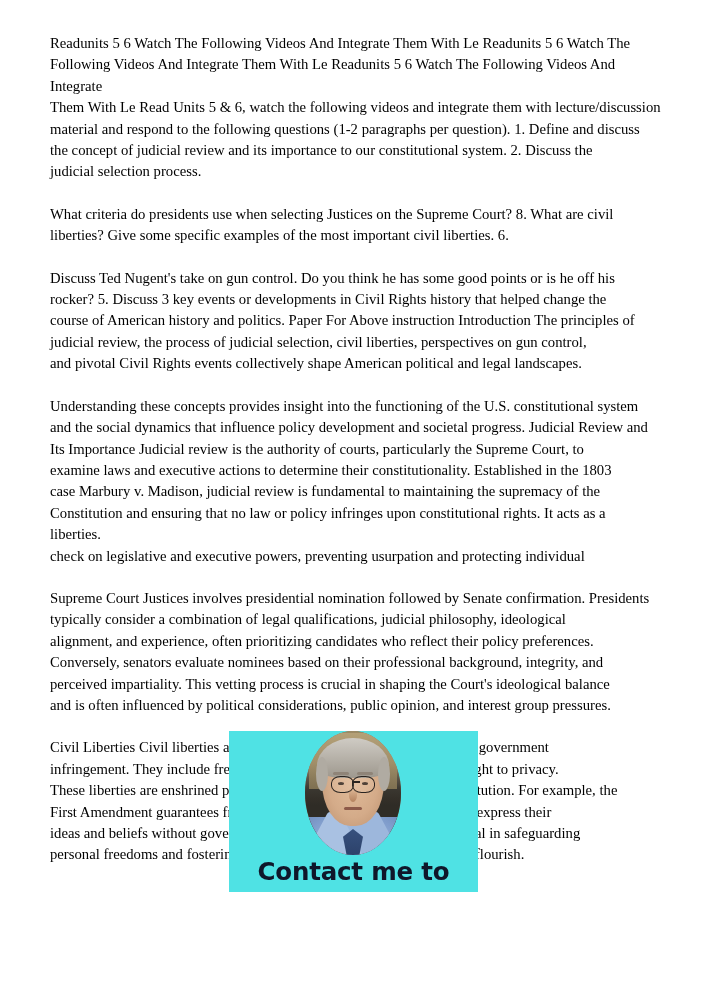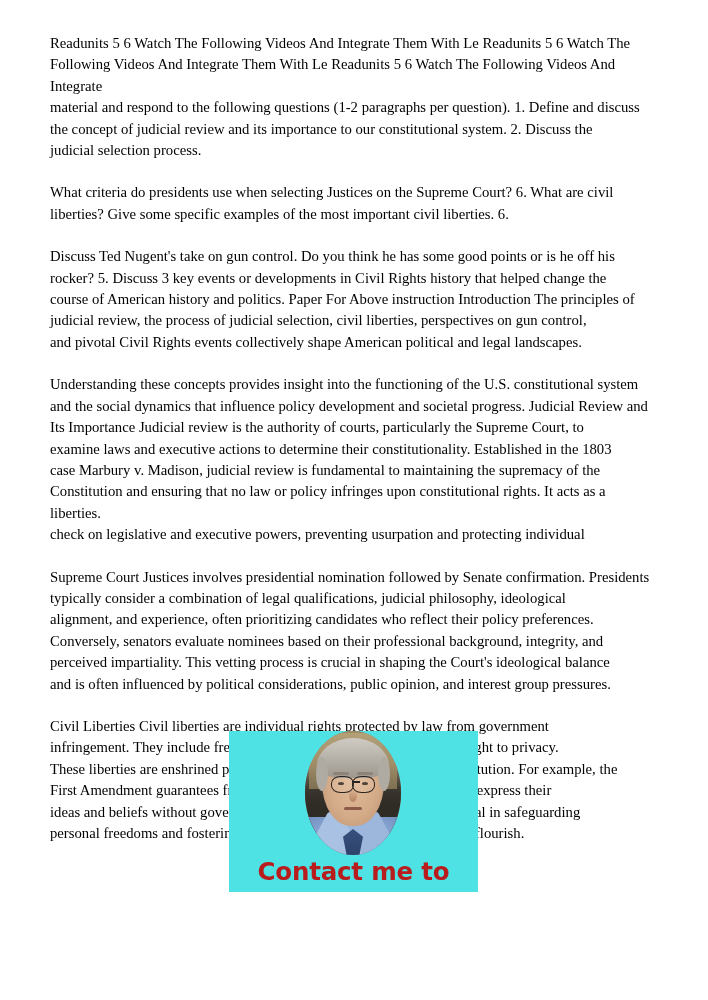--- a/index.html
+++ b/index.html
@@ -190,21 +190,21 @@
     position: absolute;
     left: 0; right: 0;
     top: 124px;
     text-align: center;
   }
   .contact-line {
     font-family: "DejaVu Sans", "Liberation Sans", sans-serif;
     font-weight: bold;
     font-size: 24.5px;
     line-height: 33px;
-    color: #b91c1c;
+    color: #0f172a;
     letter-spacing: -0.2px;
   }
   #contact-email {
     font-family: "Liberation Serif", "DejaVu Serif", serif;
     font-weight: bold;
     font-size: 28px;
     line-height: 30px;
     color: #0a0a0a;
     margin-top: 13px;
     letter-spacing: -0.1px;
@@ -212,26 +212,27 @@
 </style>
 </head>
 <body>
 
 <div id="page">
 
   <div id="doc-body">
     <p class="para">
         <span class="ln">Readunits 5 6 Watch The Following Videos And Integrate Them With Le Readunits 5 6 Watch The</span>
         <span class="ln">Following Videos And Integrate Them With Le Readunits 5 6 Watch The Following Videos And Integrate</span>
+        <span class="ln">Them With Le Read Units 5 &amp; 6, watch the following videos and integrate them with lecture/discussion</span>
         <span class="ln">material and respond to the following questions (1-2 paragraphs per question). 1. Define and discuss</span>
         <span class="ln">the concept of judicial review and its importance to our constitutional system. 2. Discuss the</span>
         <span class="ln">judicial selection process.</span>
       </p>
     <p class="para">
-        <span class="ln">What criteria do presidents use when selecting Justices on the Supreme Court? 6. What are civil</span>
+        <span class="ln">What criteria do presidents use when selecting Justices on the Supreme Court? 8. What are civil</span>
         <span class="ln">liberties? Give some specific examples of the most important civil liberties. 6.</span>
       </p>
     <p class="para">
         <span class="ln">Discuss Ted Nugent's take on gun control. Do you think he has some good points or is he off his</span>
         <span class="ln">rocker? 5. Discuss 3 key events or developments in Civil Rights history that helped change the</span>
         <span class="ln">course of American history and politics. Paper For Above instruction Introduction The principles of</span>
         <span class="ln">judicial review, the process of judicial selection, civil liberties, perspectives on gun control,</span>
         <span class="ln">and pivotal Civil Rights events collectively shape American political and legal landscapes.</span>
       </p>
     <p class="para">

